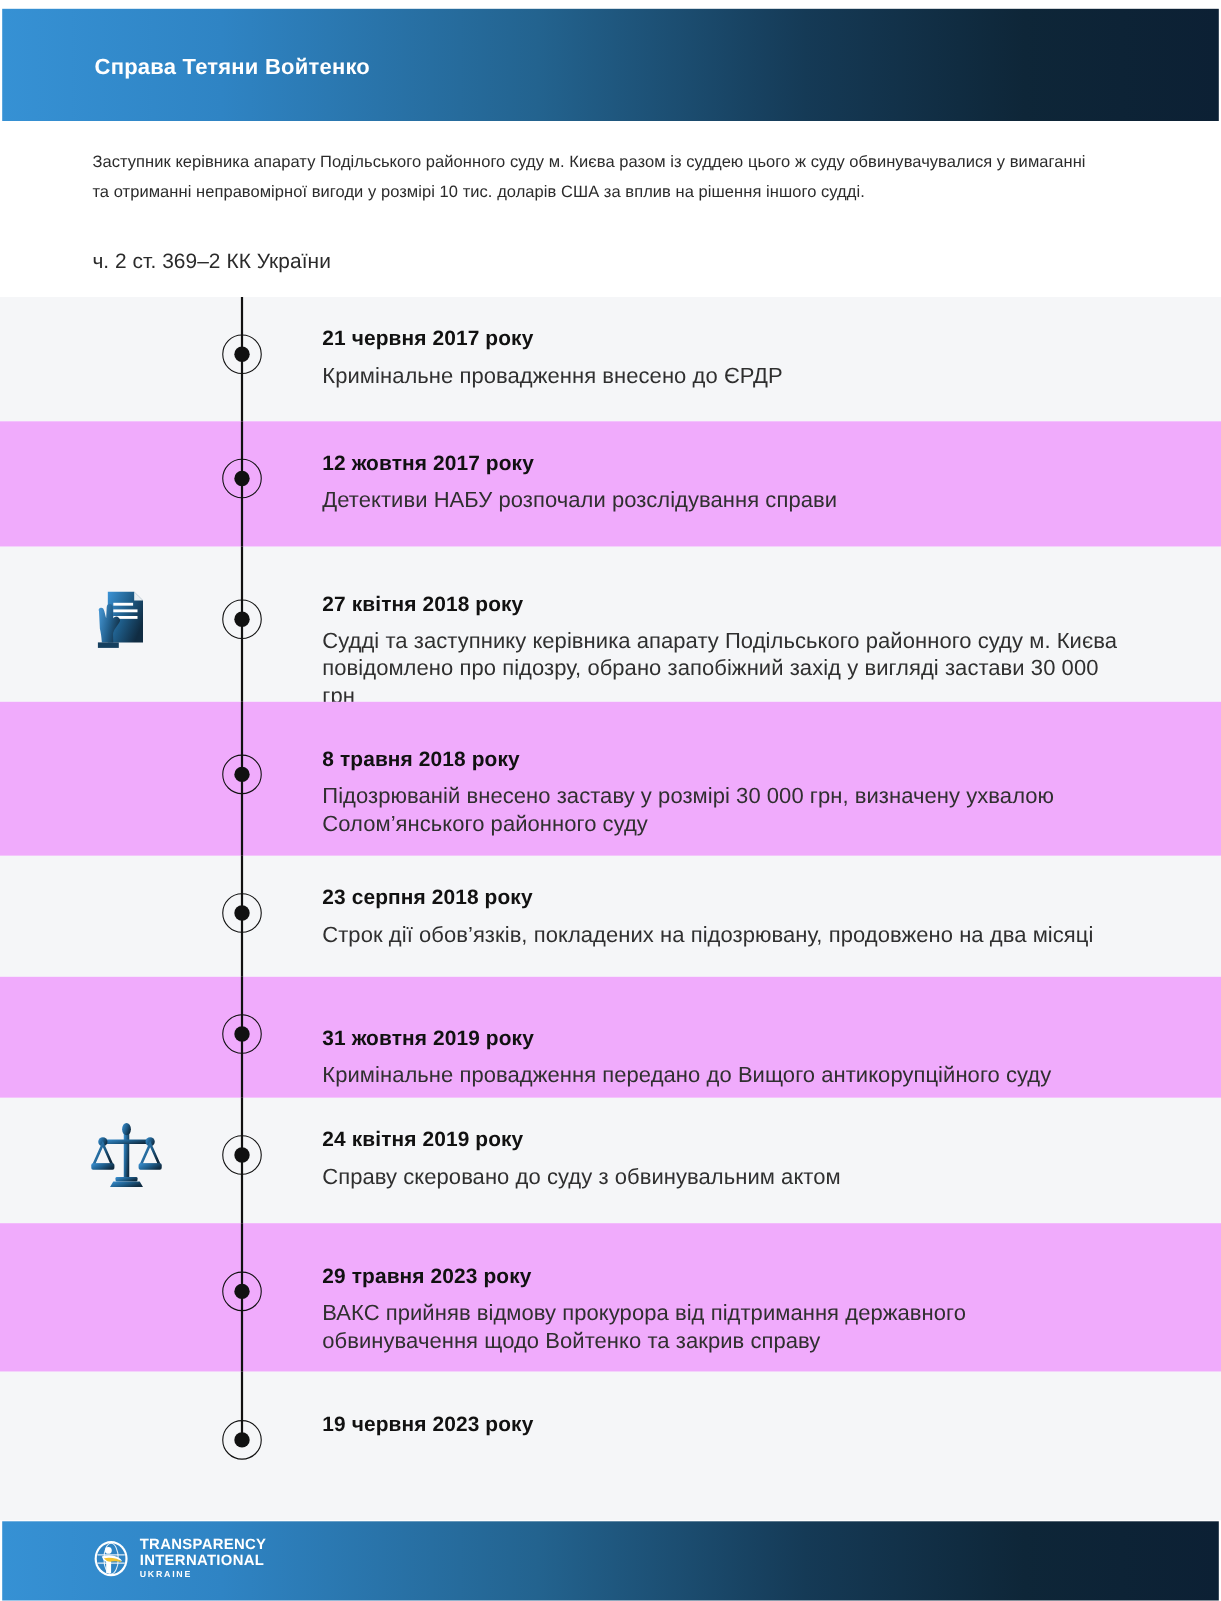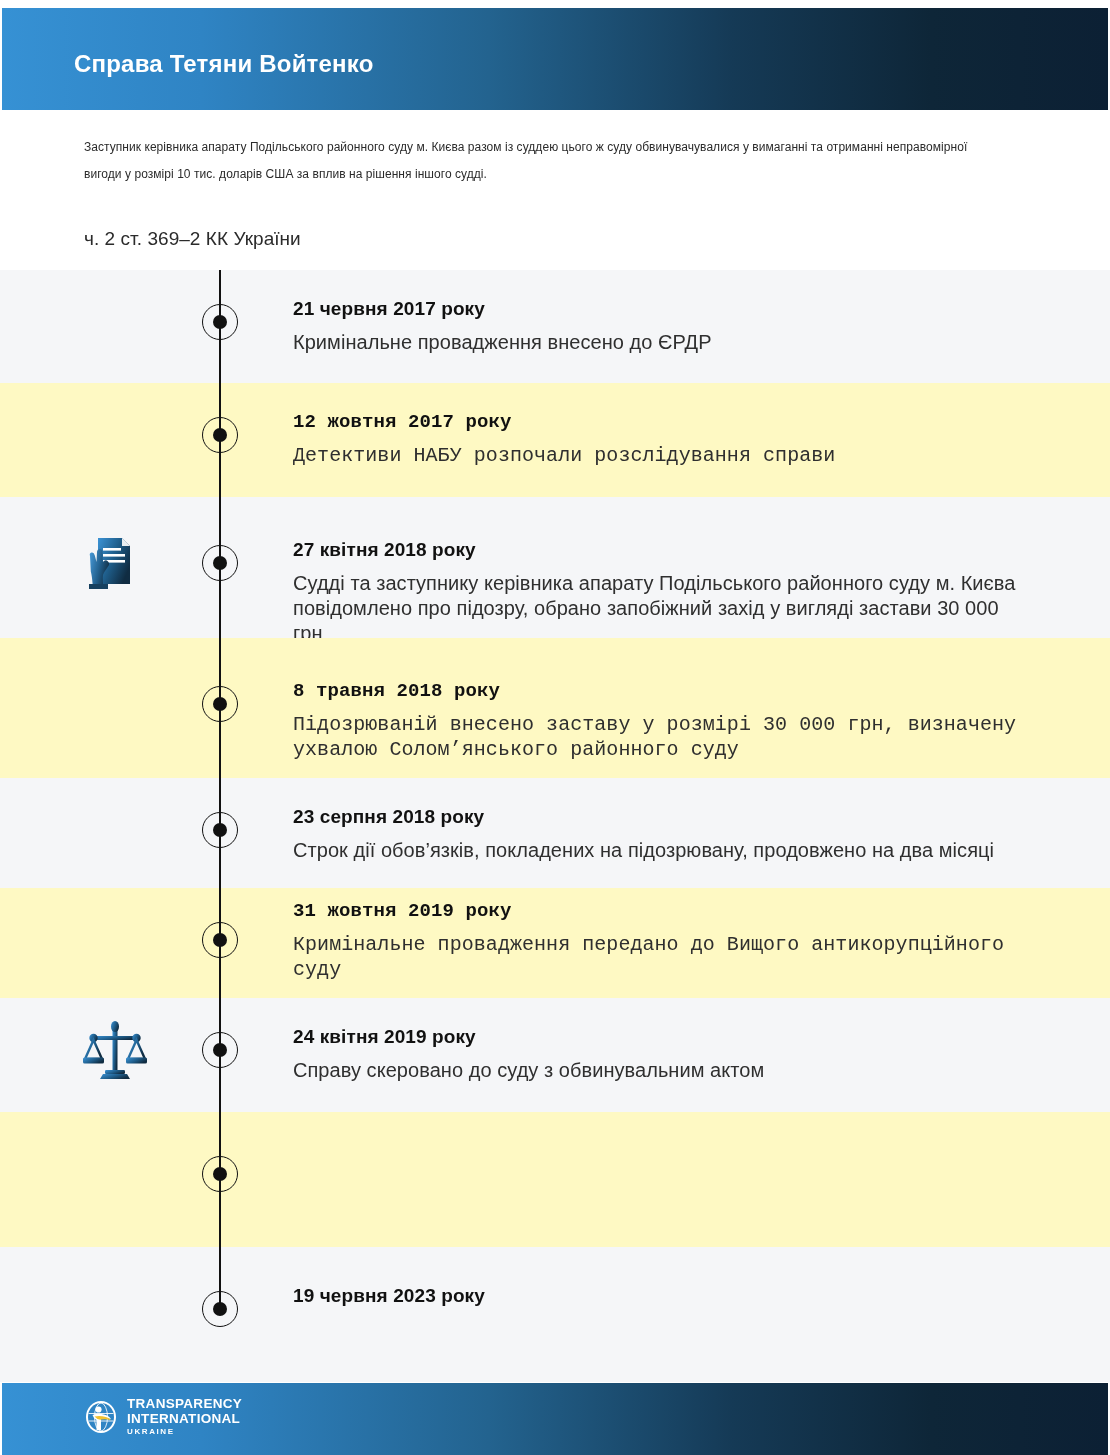--- a/index.html
+++ b/index.html
@@ -20,38 +20,38 @@
   .header {
     position: absolute;
     left: 2px;
     top: 8px;
     width: 1106px;
     height: 102px;
     background: linear-gradient(to right, #3691d4 0%, #2f84c4 18%, #23638f 44%, #153a56 66%, #0e2638 84%, #0c2034 100%);
   }
   .header-title {
     position: absolute;
-    left: 72px;
+    left: 84px;
     top: 42px;
     color: #ffffff;
-    font-size: 24px;
+    font-size: 20px;
     font-weight: bold;
     letter-spacing: 0.2px;
     white-space: nowrap;
   }
 
   
   .intro {
     position: absolute;
     left: 84px;
     top: 134px;
     width: 920px;
   }
   .intro-text {
-    font-size: 12px;
+    font-size: 15px;
     line-height: 27px;
     color: #2b2b2b;
     margin: 0;
     letter-spacing: 0.05px;
   }
   .article {
     position: absolute;
     left: 84px;
     top: 228px;
     font-size: 19px;
@@ -65,21 +65,21 @@
     left: 0;
     top: 270px;
     width: 1110px;
   }
   .row {
     position: relative;
     width: 1110px;
     box-sizing: border-box;
   }
   .row.alt { background: #f5f6f8; }
-  .row.plain { background: #fef9c3; font-family: Liberation Mono, monospace; }
+  .row.plain { background: #f0abfc; }
 
   .row-icon {
     position: absolute;
     left: 78px;
     width: 74px;
     height: 74px;
   }
   .row-icon svg { display: block; width: 74px; height: 74px; }
 
   .marker {
@@ -243,21 +243,21 @@
       <div class="spine" style="top: 0px; height: 110px;"></div>
       <div class="marker" style="top: 34px;"></div>
       <div class="entry" style="top: 28px;">
         <p class="entry-date">23 серпня 2018 року</p>
         <p class="entry-desc">Строк дії обов’язків, покладених на підозрювану, продовжено на два місяці</p>
       </div>
     </div>
     <div class="row plain" style="height: 110px;">
       <div class="spine" style="top: 0px; height: 110px;"></div>
       <div class="marker" style="top: 34px;"></div>
-      <div class="entry" style="top: 12px;">
+      <div class="entry" style="top: 46px;">
         <p class="entry-date">31 жовтня 2019 року</p>
         <p class="entry-desc">Кримінальне провадження передано до Вищого антикорупційного суду</p>
       </div>
     </div>
     <div class="row alt" style="height: 114px;">
       <div class="spine" style="top: 0px; height: 114px;"></div>
       <div class="row-icon" style="top: 15px;">
     <svg viewBox="0 0 74 74">
       <defs>
         <linearGradient id="gradScale" x1="0" y1="0" x2="1" y2="0.5">
@@ -281,20 +281,24 @@
   </div>
       <div class="marker" style="top: 34px;"></div>
       <div class="entry" style="top: 28px;">
         <p class="entry-date">24 квітня 2019 року</p>
         <p class="entry-desc">Справу скеровано до суду з обвинувальним актом</p>
       </div>
     </div>
     <div class="row plain" style="height: 135px;">
       <div class="spine" style="top: 0px; height: 135px;"></div>
       <div class="marker" style="top: 44px;"></div>
+      <div class="entry" style="top: 38px;">
+        <p class="entry-date">29 травня 2023 року</p>
+        <p class="entry-desc">ВАКС прийняв відмову прокурора від підтримання державного обвинувачення щодо Войтенко та закрив справу</p>
+      </div>
     </div>
     <div class="row alt" style="height: 135px;">
       <div class="spine" style="top: 0px; height: 62px;"></div>
       <div class="marker" style="top: 44px;"></div>
       <div class="entry" style="top: 38px;">
         <p class="entry-date">19 червня 2023 року</p>
       </div>
     </div>
   </div>
 

